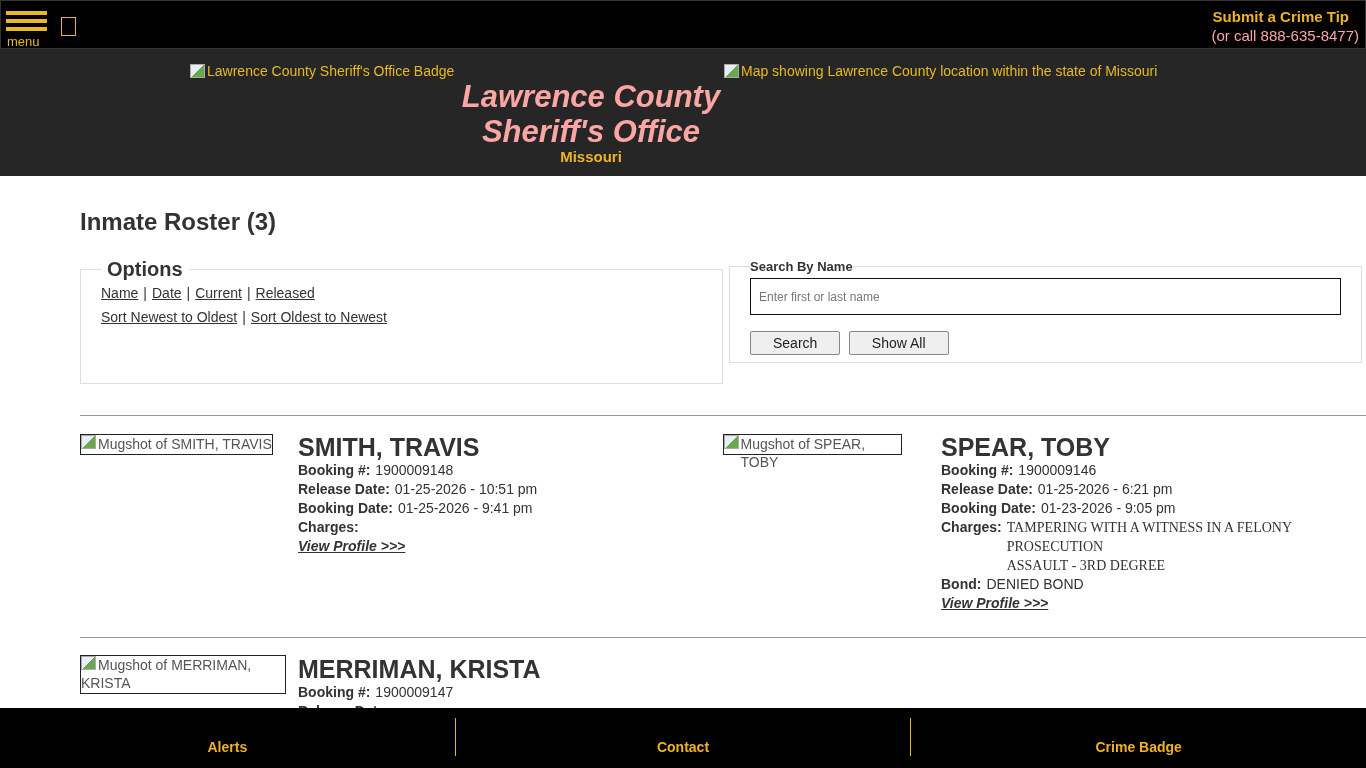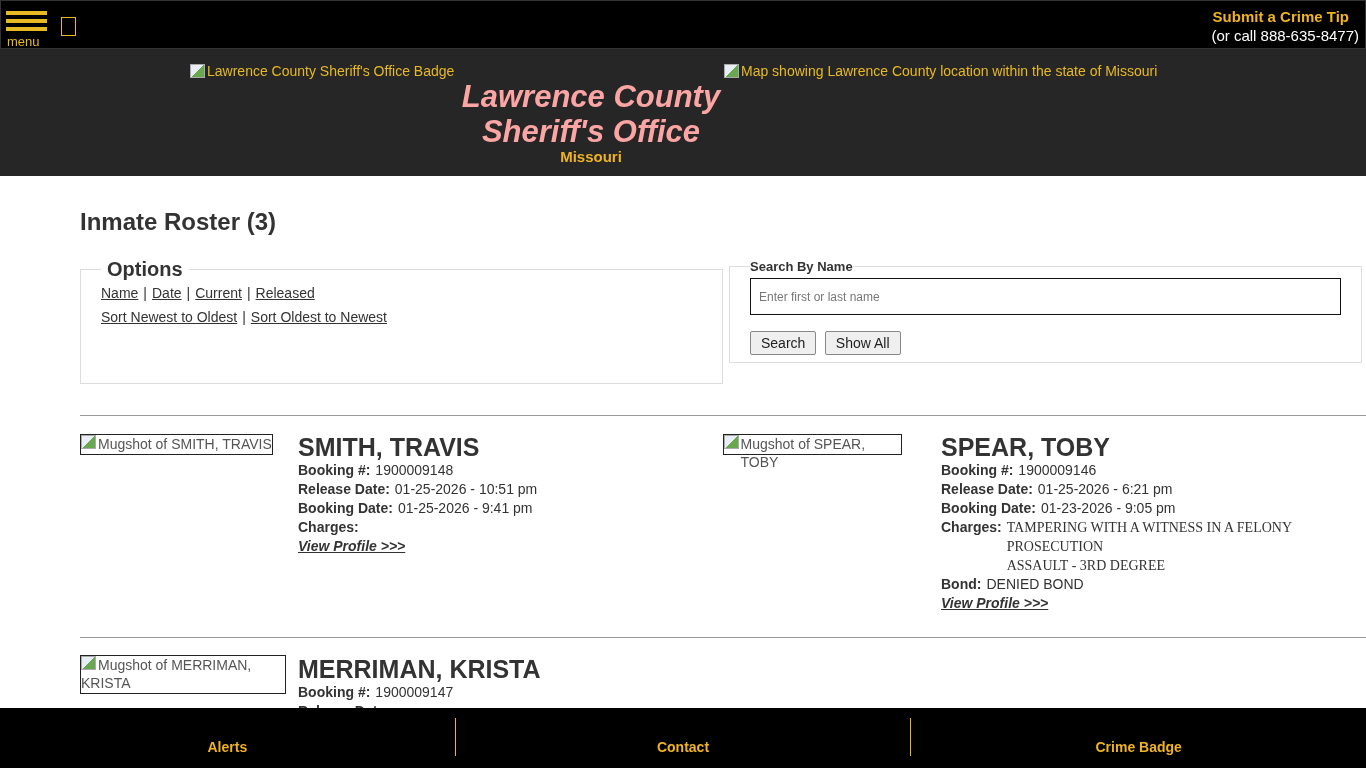--- a/index.html
+++ b/index.html
@@ -11,21 +11,21 @@
   .topbar {
     position: absolute; left: 0; top: 0; width: 1366px; height: 49px;
     background: #000; border: 1px solid #333;
   }
   .menu-btn { position: absolute; left: 5px; top: 10px; width: 42px; height: 38px; cursor: pointer; }
   .menu-btn .bar { display: block; width: 41px; height: 4px; background: #e8b923; margin-bottom: 4px; }
   .menu-btn .lbl { position: absolute; left: 1px; top: 23px; color: #e8b923; font-size: 13px; }
   .sq-icon { position: absolute; left: 60px; top: 16px; width: 15px; height: 19px; border: 1px solid #e8b923; }
   .tip { position: absolute; right: 6px; top: 7px; text-align: right; }
   .tip a { display: block; color: #f0b323; font-weight: bold; font-size: 15px; text-decoration: none; margin-right: 10px; }
-  .tip .call { display: block; color: #ffffff; font-size: 15px; margin-top: 2px; }
+  .tip .call { display: block; color: #fca5a5; font-size: 15px; margin-top: 2px; }
 
   .header {
     position: absolute; left: 0; top: 49px; width: 1366px; height: 127px;
     background: #262626;
   }
   .img-alt { position: absolute; color: #e8b923; font-size: 14px; display: flex; align-items: center; }
   .broken { display: inline-block; width: 15px; height: 14px; margin-right: 2px;
     background: linear-gradient(135deg, #e8eef5 50%, #6aa84f 50%); border: 1px solid #aaa; }
   .badge-alt { left: 190px; top: 14px; }
   .map-alt { left: 724px; top: 14px; }
@@ -40,21 +40,21 @@
   .opt-row { font-size: 14px; color: #333; margin-top: 8px; }
   .opt-row:first-of-type { margin-top: 4px; }
   .opt-row a { color: #333; text-decoration: underline; }
   .opt-row .sep { margin: 0 5px; }
 
   fieldset.search { position: absolute; left: 729px; top: 259px; width: 632px; height: 104px; border: 1px solid #ddd; margin: 0; padding: 0 20px; }
   fieldset.search legend { font-size: 13px; font-weight: bold; color: #333; padding: 0 0; }
   .search-input { display: block; width: 591px; height: 37px; border: 1px solid #111; margin-top: 4px; padding: 0 8px; font-size: 12px; font-family: "Liberation Sans", sans-serif; color: #333; }
   .search-input::placeholder { color: #777; }
   .btn-row { margin-top: 16px; }
-  .btn { display: inline-block; height: 24px; padding: 0 10px; font-size: 14px; font-family: "Liberation Sans", sans-serif; background: #efefef; border: 1px solid #888; border-radius: 2px; color: #222; margin-right: 4px; }
+  .btn { display: inline-block; height: 24px; padding: 0 22px; font-size: 14px; font-family: "Liberation Sans", sans-serif; background: #efefef; border: 1px solid #888; border-radius: 2px; color: #222; margin-right: 4px; }
 
   .divider { position: absolute; left: 80px; width: 1286px; height: 0; border-top: 1px solid #999; }
 
   .inmate { position: absolute; }
   .mug { position: absolute; border: 1px solid #222; font-size: 14px; color: #555; display: flex; align-items: flex-start; padding: 0; line-height: 18px; background: #fff; }
   .info { position: absolute; }
   .info .name { font-size: 25px; font-weight: bold; color: #333; margin: 0; line-height: 28px; }
   .info .row { font-size: 14px; line-height: 19px; display: flex; }
   .info .row .k { font-weight: bold; margin-right: 5px; white-space: nowrap; }
   .info .charges { display: flex; flex-direction: column; font-family: Liberation Serif, serif; }

